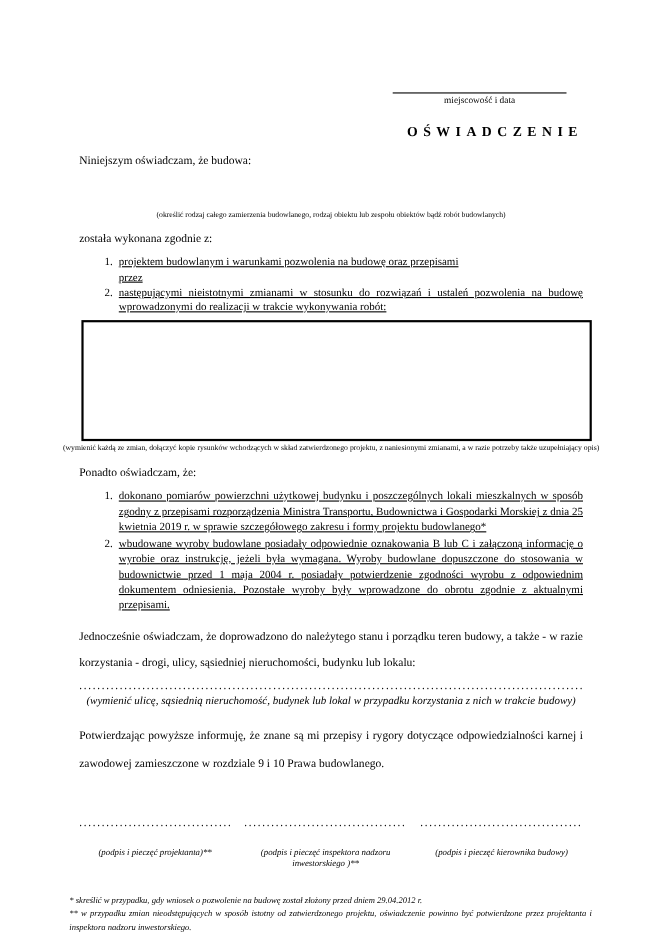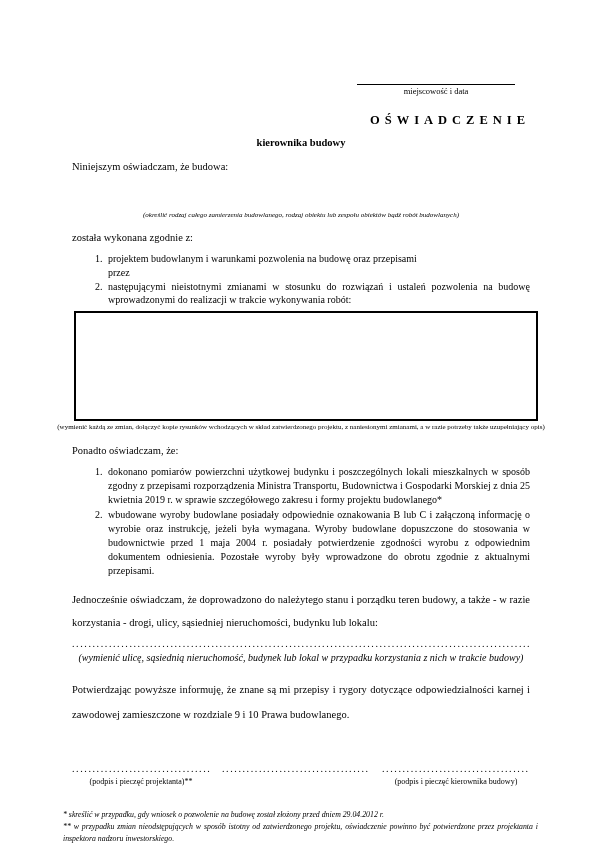--- a/index.html
+++ b/index.html
@@ -46,40 +46,41 @@
   }
   .intro {
     margin-top: 13px;
     font-size: 10.5px;
   }
   .fill-area { height: 39px; }
   .small-caption {
     font-size: 7px;
     text-align: center;
   }
-  .intro-caption { margin: 0 -10px; font-style: italic; }
+  .intro-caption { margin: 0 -10px; }
   .lead {
     font-size: 10.5px;
     margin-top: 13px;
   }
   
   .num-list { margin-top: 9px; }
   .num-item {
     display: flex;
     font-size: 10px;
     line-height: 1.38;
   }
   .num-item .num {
     width: 13px;
     margin-left: 23px;
     flex: none;
   }
   .num-item .itext {
     flex: 1;
     text-align: justify;
+    text-decoration: underline;
   }
   .further .num-item { line-height: 1.42; }
   
   .changes-box {
     box-sizing: border-box;
     margin-left: 2px;
     margin-top: 4px;
     width: 464px;
     height: 110px;
     border: 2px solid #000;
@@ -122,21 +123,22 @@
     margin-top: 36px;
   }
   .sig-col { text-align: center; }
   .sig-col-1 { width: 138px; }
   .sig-col-2 { width: 148px; }
   .sig-col-3 { width: 148px; }
   .sig-col .dots { text-align: center; }
   .sig-label {
     font-size: 8px;
     line-height: 1.3;
-    margin-top: 1px;
+    margin-top: 14px;
+    font-style: italic;
   }
   
   .footnotes {
     margin: 22px -8px 0 -9px;
     font-style: italic;
     font-size: 7.8px;
     line-height: 1.55;
   }
   .footnote-2 { text-align: justify; }
 </style>
@@ -144,21 +146,20 @@
 <body>
 
 <div class="page">
 
   <div class="place-date">
     <div class="line"></div>
     <div class="label">miejscowość i data</div>
   </div>
 
   <div class="title">OŚWIADCZENIE</div>
-  <div class="subtitle">kierownika budowy</div>
 
   <div class="intro">Niniejszym oświadczam, że budowa:</div>
 
   <div class="fill-area"></div>
 
   <div class="small-caption intro-caption">(określić rodzaj całego zamierzenia budowlanego, rodzaj obiektu lub zespołu obiektów bądź robót budowlanych)</div>
 
   <div class="lead">została wykonana zgodnie z:</div>
 
   <div class="num-list">
@@ -198,20 +199,21 @@
 
   <div class="para confirmation">Potwierdzając powyższe informuję, że znane są mi przepisy i rygory dotyczące odpowiedzialności karnej i zawodowej zamieszczone w rozdziale 9 i 10 Prawa budowlanego.</div>
 
   <div class="signatures">
     <div class="sig-col sig-col-1">
       <div class="dots">........................................</div>
       <div class="sig-label">(podpis i pieczęć projektanta)**</div>
     </div>
     <div class="sig-col sig-col-2">
       <div class="dots">........................................</div>
+      <div class="sig-label">(podpis i pieczęć inspektora nadzoru inwestorskiego )**</div>
     </div>
     <div class="sig-col sig-col-3">
       <div class="dots">........................................</div>
       <div class="sig-label">(podpis i pieczęć kierownika budowy)</div>
     </div>
   </div>
 
   <div class="footnotes">
     <div class="footnote-1">* skreślić w przypadku, gdy wniosek o pozwolenie na budowę został złożony przed dniem 29.04.2012 r.</div>
     <div class="footnote-2">**  w przypadku zmian nieodstępujących w sposób istotny od zatwierdzonego projektu, oświadczenie powinno być potwierdzone przez projektanta i inspektora nadzoru inwestorskiego.</div>

